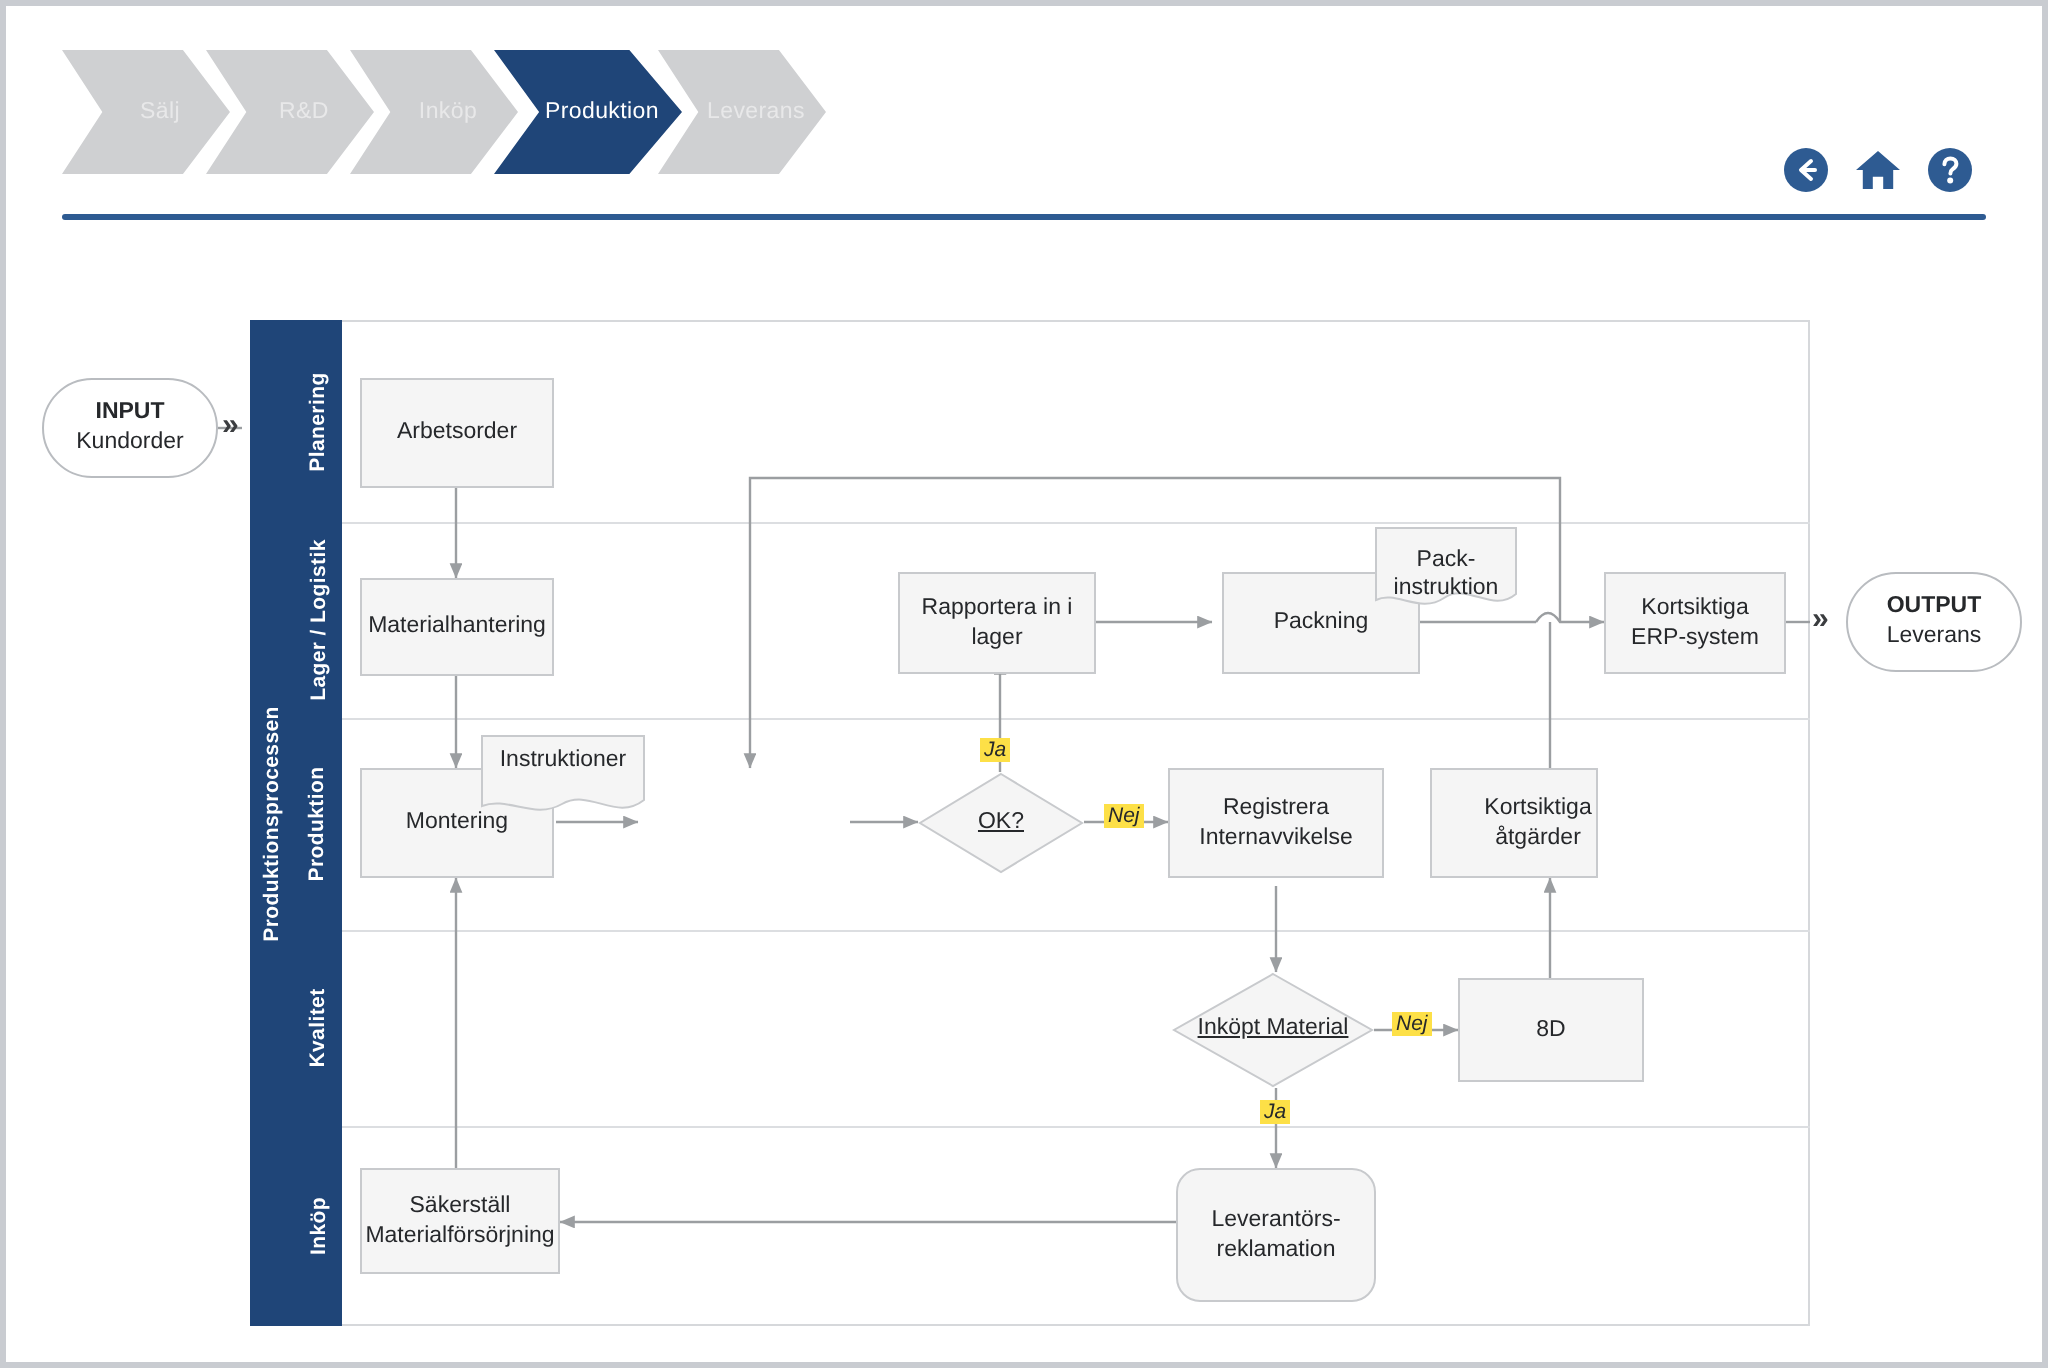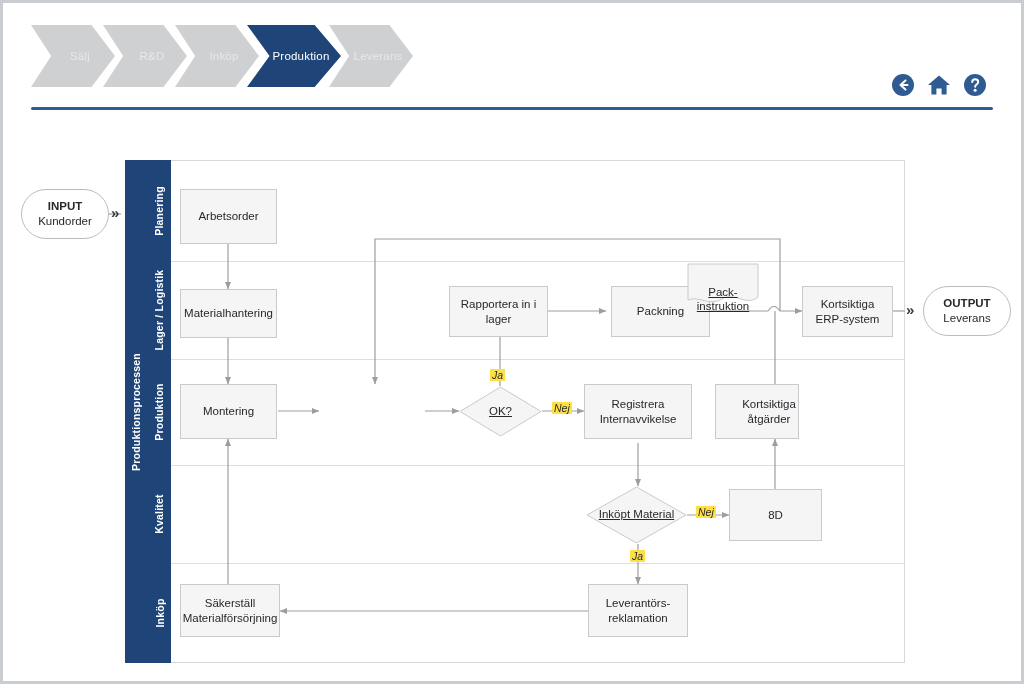--- a/index.html
+++ b/index.html
@@ -230,25 +230,31 @@
   <div class="node" style="left:446px;top:283px;width:99px;height:51px;">Rapportera in i lager</div>
 
   <div class="node" style="left:608px;top:283px;width:99px;height:51px;">Packning</div>
 
   <div class="node" style="left:799px;top:283px;width:91px;height:51px;">Kortsiktiga ERP-system</div>
 
   <div style="position:absolute;left:684px;top:260px;width:72px;height:44px;">
     <svg viewBox="0 0 72 44" style="position:absolute;left:0;top:0;width:72px;height:44px;">
       <path d="M1,1 H71 V34 C59,44 47,28 35,36 C23,44 11,32 1,37 Z" fill="#f5f5f5" stroke="#c8cacd" stroke-width="1"></path>
     </svg>
-    <div class="doc" style="left:0;top:16px;width:72px;height:44px;text-decoration:underline;">Pack-instruktion</div>
+    <div class="doc" style="left:0;top:4px;width:72px;height:44px;">Pack-instruktion</div>
   </div>
 
   <div class="node" style="left:177px;top:381px;width:97px;height:55px;">Montering</div>
 
+  <div style="position:absolute;left:237px;top:364px;width:83px;height:44px;">
+    <svg viewBox="0 0 83 44" style="position:absolute;left:0;top:0;width:83px;height:44px;">
+      <path d="M1,1 H82 V33 C68,44 55,27 41,35 C27,43 14,31 1,36 Z" fill="#f5f5f5" stroke="#c8cacd" stroke-width="1"></path>
+    </svg>
+    <div class="doc" style="left:0;top:0;width:83px;height:44px;">Instruktioner</div>
+  </div>
 
 
   <div style="position:absolute;left:456px;top:383px;width:83px;height:51px;">
     <svg viewBox="0 0 83 51" style="position:absolute;left:0;top:0;width:83px;height:51px;">
       <path d="M41.5,1 L82,25.5 L41.5,50 L1,25.5 Z" fill="#f5f5f5" stroke="#c8cacd" stroke-width="1"></path>
     </svg>
     <div class="diamond" style="left:0;top:0;width:83px;height:51px;">OK?</div>
   </div>
 
   <div class="node" style="left:581px;top:381px;width:108px;height:55px;">Registrera Internavvikelse</div>
@@ -259,20 +265,20 @@
     <svg viewBox="0 0 101 58" style="position:absolute;left:0;top:0;width:101px;height:58px;">
       <path d="M50.5,1 L100,29 L50.5,57 L1,29 Z" fill="#f5f5f5" stroke="#c8cacd" stroke-width="1"></path>
     </svg>
     <div class="diamond" style="left:0;top:0;width:101px;height:58px;">Inköpt Material</div>
   </div>
 
   <div class="node" style="left:726px;top:486px;width:93px;height:52px;">8D</div>
 
   <div class="node" style="left:177px;top:581px;width:100px;height:53px;">Säkerställ Materialförsörjning</div>
 
-  <div class="node" style="left:585px;top:581px;width:100px;height:53px;">Leverantörs-reklamation</div>
+  <div class="node" style="left:585px;top:581px;width:100px;height:67px;border-radius:12px;">Leverantörs-reklamation</div>
 
   <div class="edgelabel" style="left:487px;top:366px;">Ja</div>
   <div class="edgelabel" style="left:549px;top:399px;">Nej</div>
   <div class="edgelabel" style="left:693px;top:503px;">Nej</div>
   <div class="edgelabel" style="left:627px;top:547px;">Ja</div>
 
 </div>
 
 </body></html>

